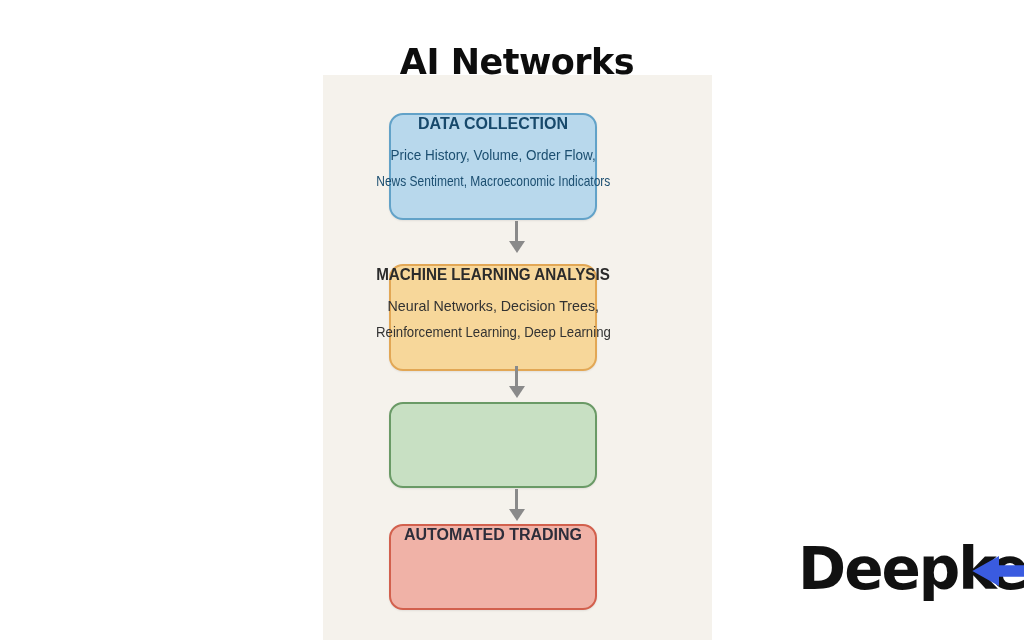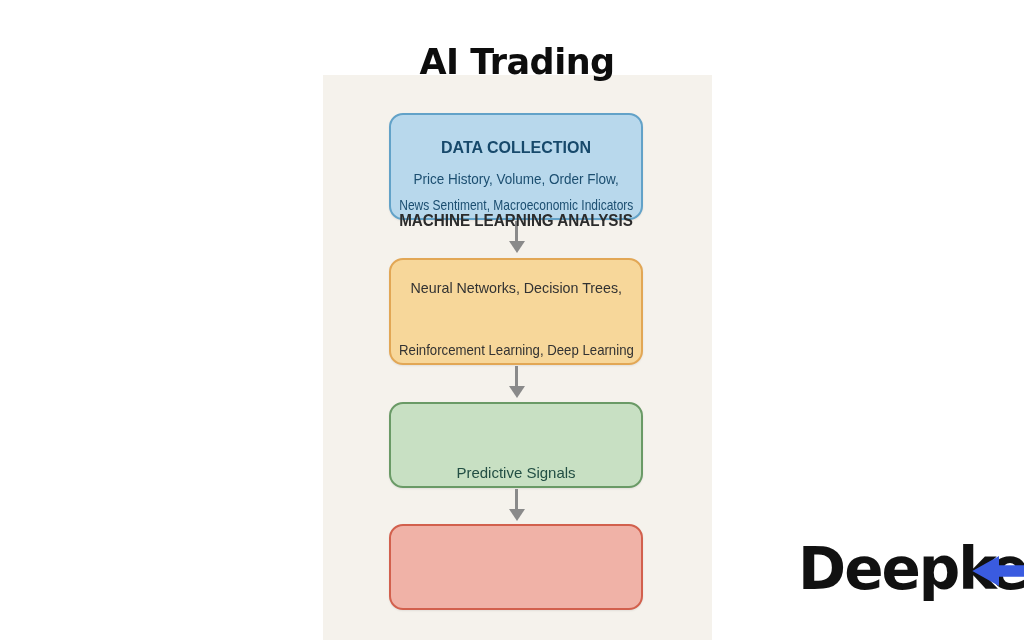--- a/index.html
+++ b/index.html
@@ -25,32 +25,32 @@
     font-family: "DejaVu Sans", sans-serif;
     font-weight: 800;
     font-size: 35px;
     letter-spacing: -0.5px;
     color: #0d0d0d;
   }
 
   .flow-step {
     position: absolute;
     left: 389px;
-    width: 254px;
+    width: 208px;
     border: 2.5px solid;
     border-radius: 14px;
     display: flex;
     flex-direction: column;
     align-items: center;
-    justify-content: flex-end;
+    justify-content: flex-start;
     text-align: center;
     box-shadow: 0 1px 2px rgba(0,0,0,0.08);
   }
   .step-0 { top: 113px; height: 107px; }
-  .step-1 { top: 258px; height: 107px; gap: 36px; }
+  .step-1 { top: 264px; height: 107px; }
   .step-2 { top: 402px; height: 86px; }
   .step-3 { top: 524px; height: 86px; }
 
   .step-title {
     font-weight: 700;
     font-size: 16px;
     white-space: nowrap;
     margin-bottom: 9px;
   }
   .step-line {
@@ -102,21 +102,21 @@
     width: 58px; height: 30px;
     background: #3a5be0;
     clip-path: polygon(0 50%, 46% 0, 46% 31%, 100% 31%, 100% 69%, 46% 69%, 46% 100%);
   }
 </style>
 </head>
 <body style="background: rgb(255, 255, 255);">
 
 <div class="panel" style="background: rgb(245, 242, 236);"></div>
 
-<h1 class="main-title">AI Trading</h1>
+<h1 class="main-title">AI Networks</h1>
 
 <div class="flow-step step-0" style="background: rgb(184, 216, 236); border-color: rgb(98, 162, 200);">
   <div class="step-title" style="color: rgb(23, 73, 107);">DATA COLLECTION</div>
   <div class="step-line sx90" style="color: rgb(27, 78, 112);">Price History, Volume, Order Flow,</div>
   <div class="step-line sx80" style="color: rgb(27, 78, 112);">News Sentiment, Macroeconomic Indicators</div>
 </div>
 
 <div class="flow-arrow arrow-1">
   <div class="arrow-stem" style="background: rgb(138, 138, 138);"></div>
   <div class="arrow-head" style="border-top-color: rgb(138, 138, 138);"></div>
@@ -127,24 +127,24 @@
   <div class="step-line sx95" style="color: rgb(50, 50, 50);">Neural Networks, Decision Trees,</div>
   <div class="step-line sx88" style="color: rgb(50, 50, 50);">Reinforcement Learning, Deep Learning</div>
 </div>
 
 <div class="flow-arrow arrow-2">
   <div class="arrow-stem" style="background: rgb(138, 138, 138);"></div>
   <div class="arrow-head" style="border-top-color: rgb(138, 138, 138);"></div>
 </div>
 
 <div class="flow-step step-2" style="background: rgb(200, 224, 195); border-color: rgb(106, 154, 102);">
-  <div class="step-line" style="color: rgb(35, 79, 68);">Predictive Signals</div>
 </div>
 
 <div class="flow-arrow arrow-3">
   <div class="arrow-stem" style="background: rgb(138, 138, 138);"></div>
   <div class="arrow-head" style="border-top-color: rgb(138, 138, 138);"></div>
 </div>
 
 <div class="flow-step step-3" style="background: rgb(240, 178, 167); border-color: rgb(210, 96, 77);">
+  <div class="step-title" style="color: rgb(45, 45, 58);">AUTOMATED TRADING</div>
 </div>
 
 <div class="logo" style="color: rgb(17, 17, 17);"><span>Deep</span><span class="logo-ke"><span>k</span><span class="logo-e">e</span><span class="logo-arrow" style="background: rgb(58, 91, 224);"></span></span></div>
 
 </body></html>

